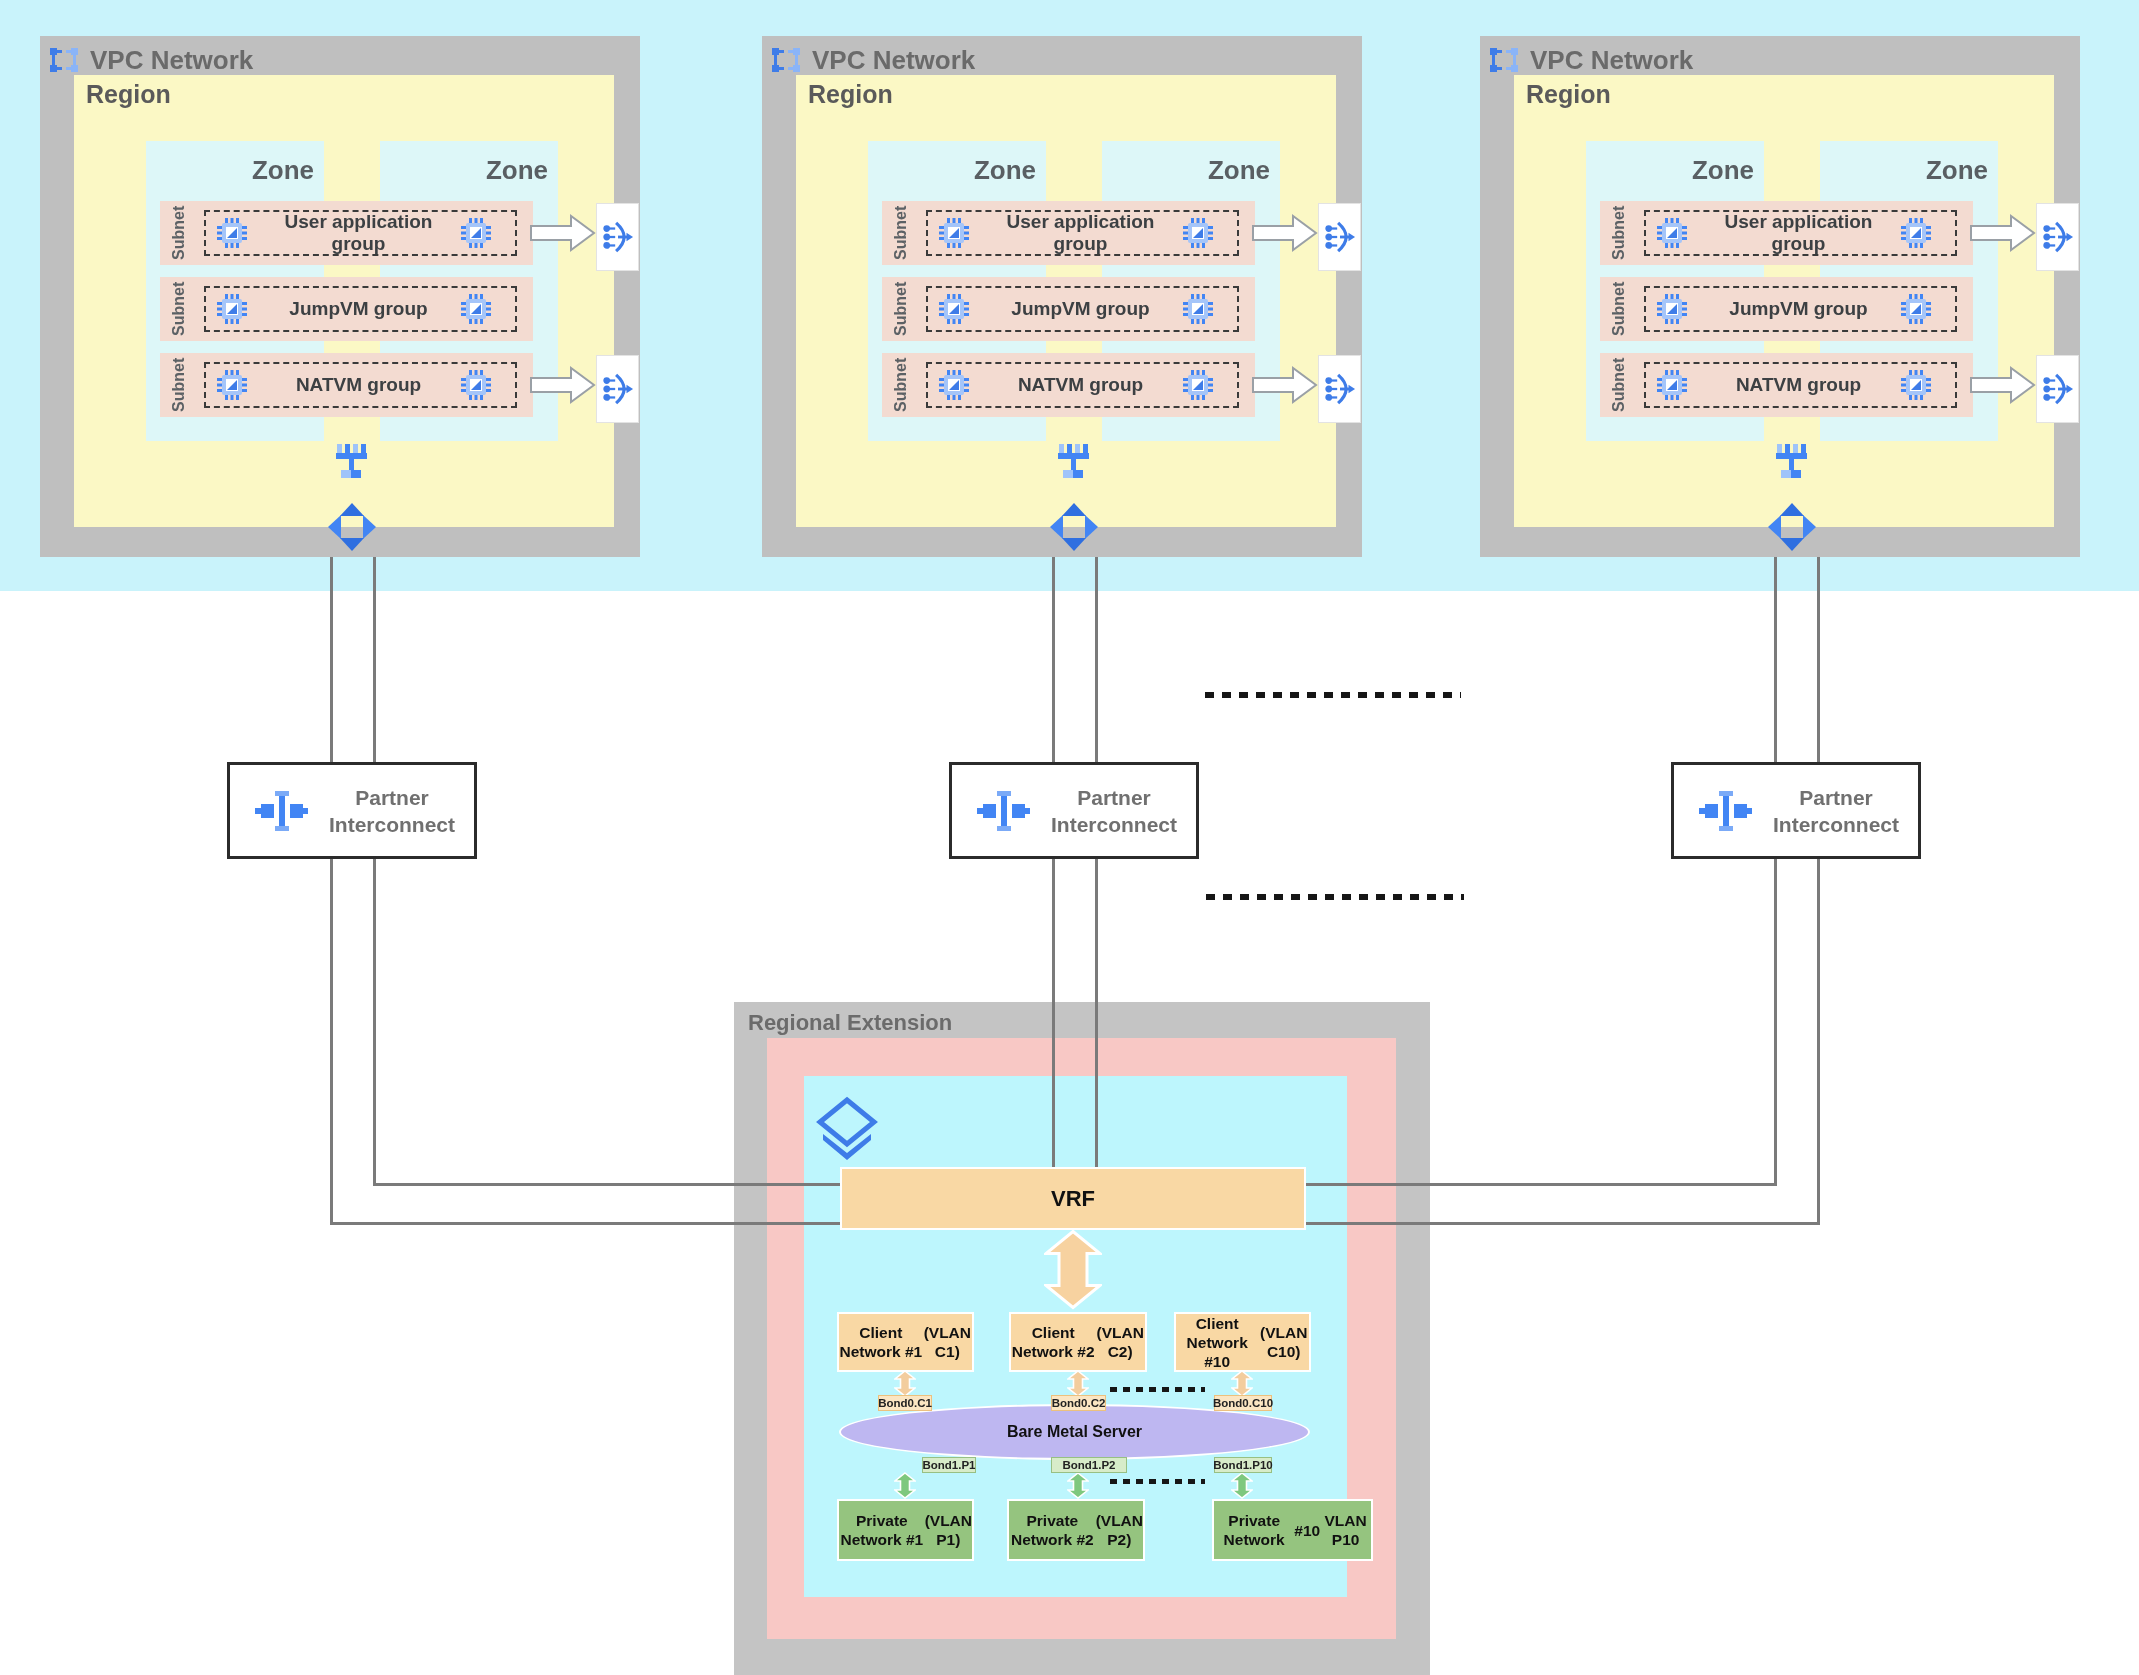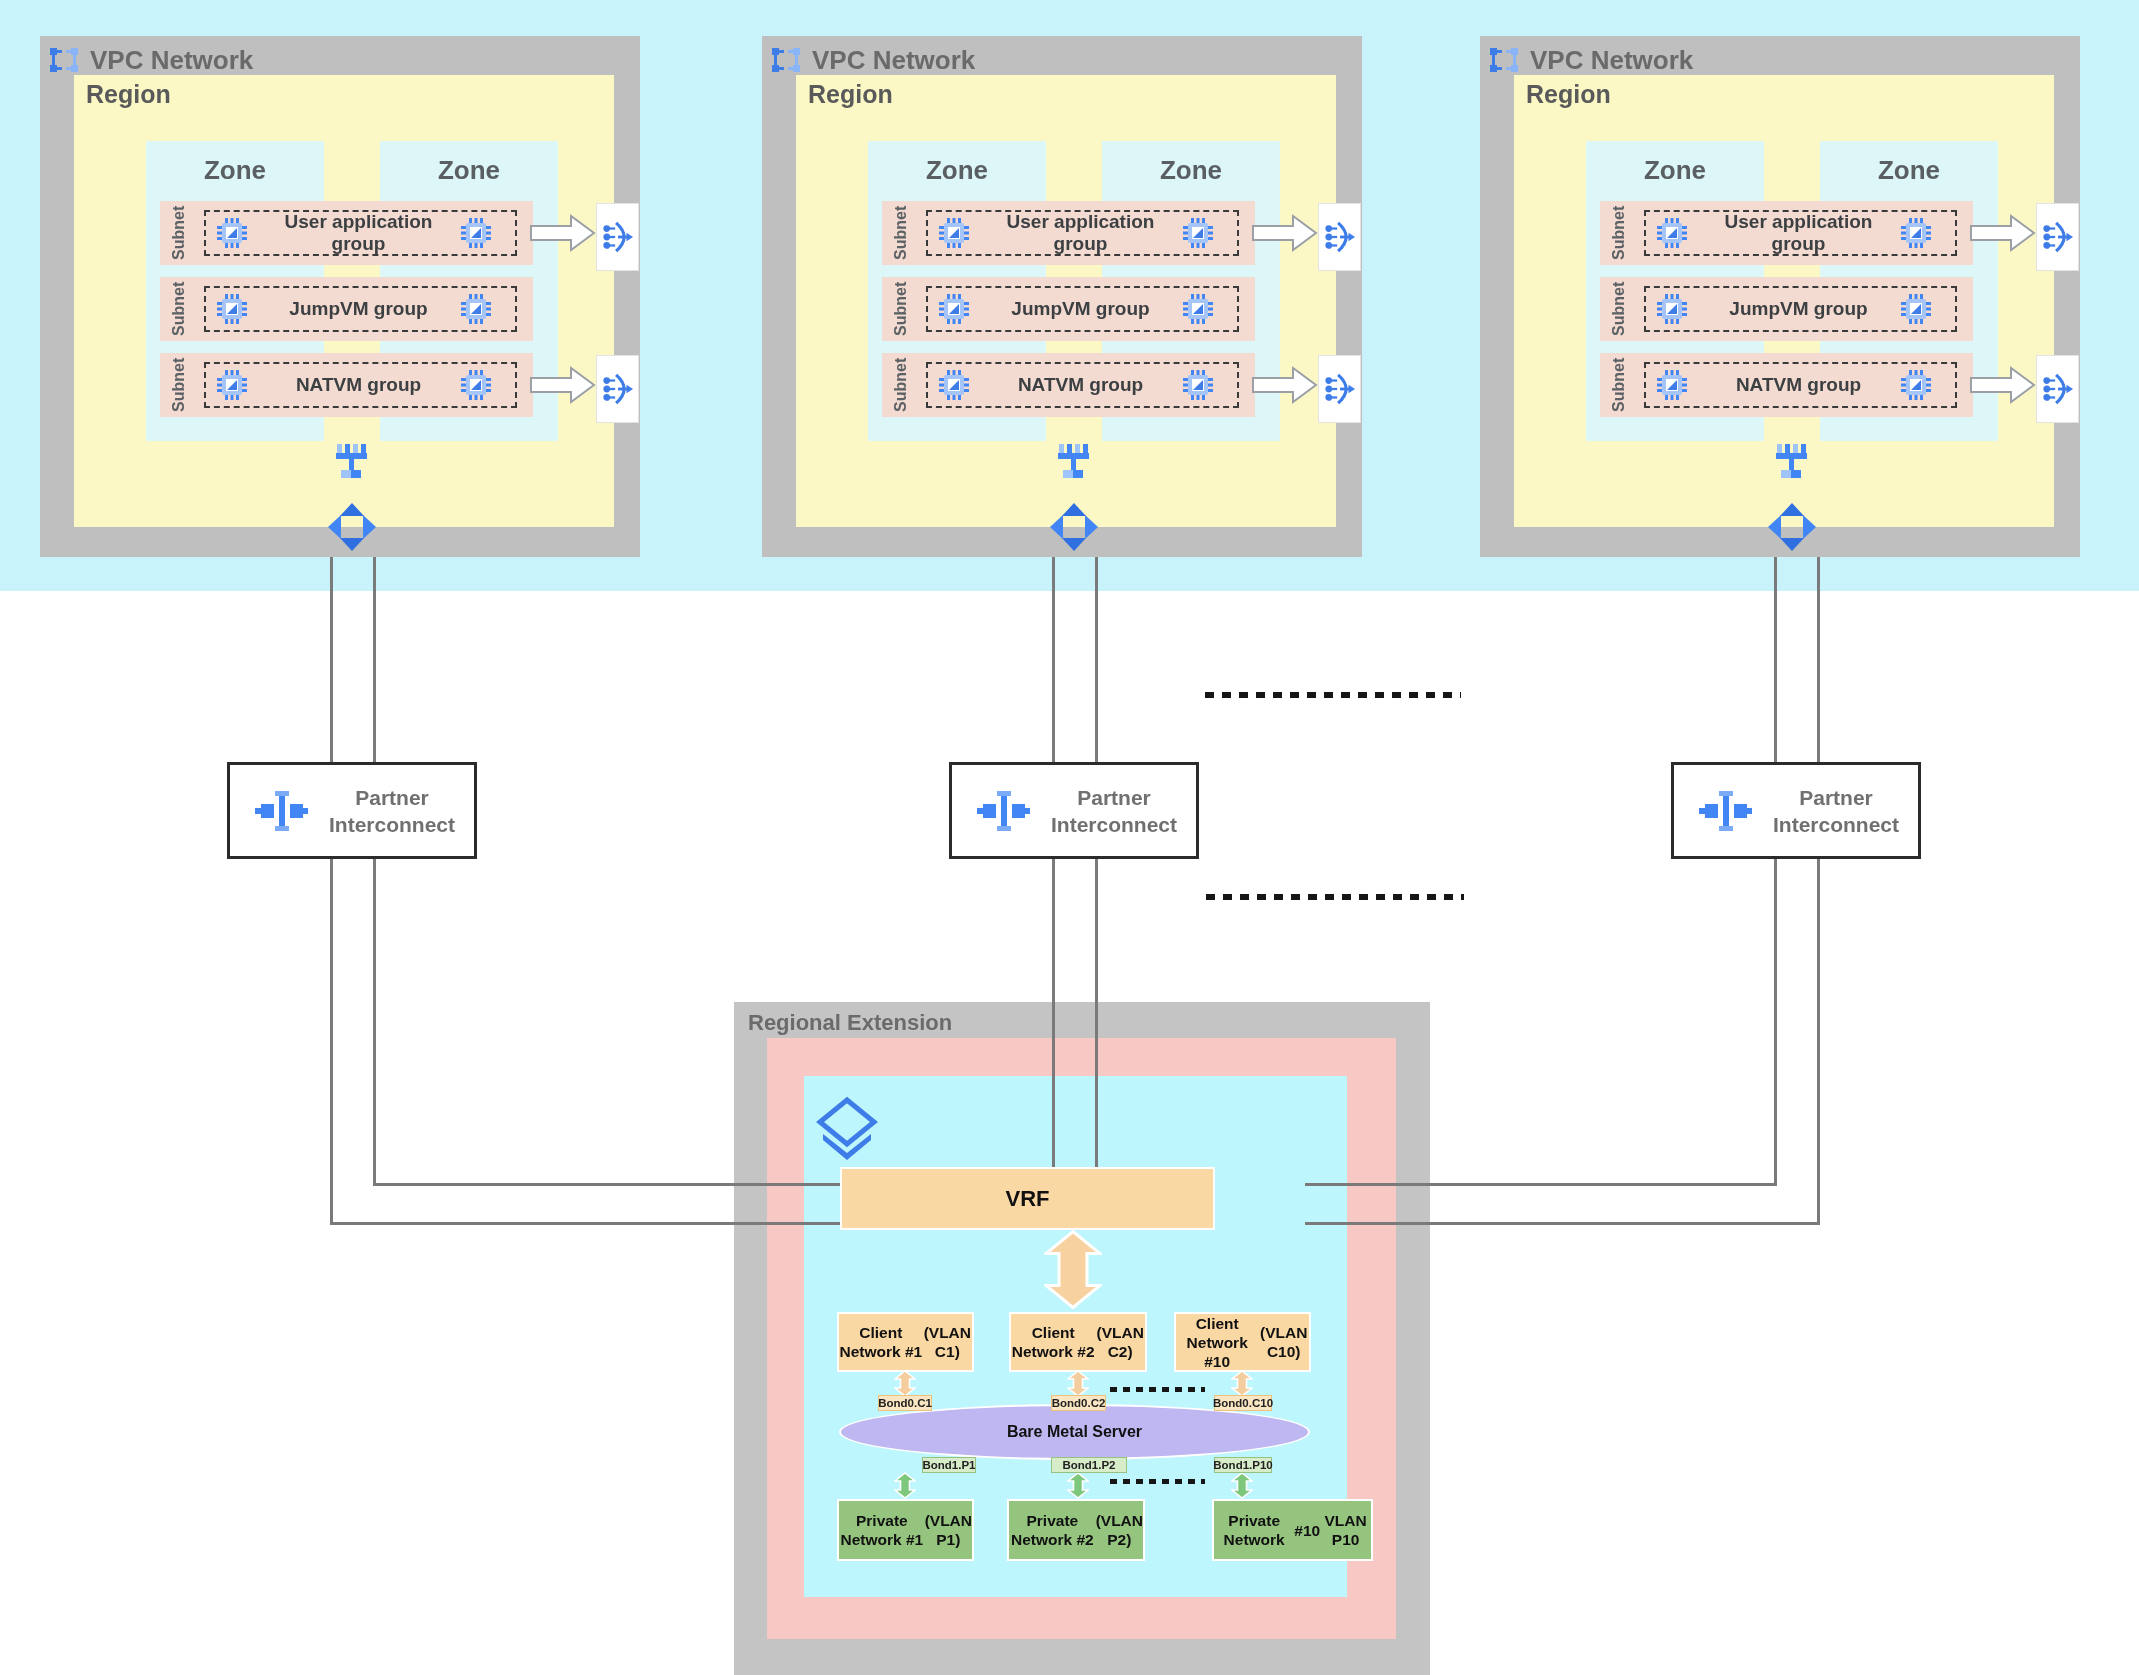--- a/index.html
+++ b/index.html
@@ -10,21 +10,21 @@
   .cyan-band{left:0;top:0;width:2139px;height:591px;background:#c9f3fb;z-index:0;}
   
   .vpc-slot{width:600px;height:521px;z-index:2;}
   .vpc-box{position:absolute;left:0;top:0;width:600px;height:521px;background:#bfbfbf;}
   .vpc-title{position:absolute;left:50px;top:9px;font-size:26px;color:#6a6a6a;}
   .vpc-icon{position:absolute;left:10px;top:12px;}
   .region{position:absolute;left:34px;top:39px;width:540px;height:452px;background:#fbf8c5;}
   .region-label{position:absolute;left:12px;top:5px;font-size:25px;color:#5a5a5a;}
   .zone{position:absolute;top:105px;width:178px;height:300px;background:#ddf7f8;}
   .zone.z1{left:106px;} .zone.z2{left:340px;}
-  .zone-label{position:absolute;left:0;top:14px;width:100%;text-align:center;font-size:26px;color:#595f63;}
+  .zone-label{position:absolute;left:0;top:14px;width:100%;text-align:center;font-size:26px;color:#595f63;padding-left:48px;}
   .subnet-row{position:absolute;left:120px;width:373px;height:64px;background:#f3dbd1;}
   .subnet-row.r1{top:165px;} .subnet-row.r2{top:241px;} .subnet-row.r3{top:317px;}
   .subnet-rot{position:absolute;left:2px;top:0;width:34px;height:100%;display:flex;align-items:center;justify-content:center;
               writing-mode:vertical-rl;transform:rotate(180deg);font-size:16px;color:#5c6165;}
   .dash-box{position:absolute;left:44px;top:9px;width:309px;height:42px;border:2px dashed #3a3a3a;}
   .vm-l{position:absolute;left:56px;top:16px;} .vm-r{position:absolute;left:300px;top:16px;}
   .group-label{position:absolute;left:96px;top:9px;width:205px;height:46px;display:flex;align-items:center;justify-content:center;
                text-align:center;font-size:19px;color:#3c4043;}
   .lb-box{position:absolute;left:556px;width:41px;height:66px;background:#ffffff;border:1px solid #e3e3e3;
           display:flex;align-items:center;justify-content:center;}
@@ -42,21 +42,21 @@
   .vline{width:3px;} .hline{height:3px;}
   
   .dots-big{height:6px;background:repeating-linear-gradient(90deg,#161616 0 9px,transparent 9px 17px);z-index:1;}
   .dots-small{height:5px;background:repeating-linear-gradient(90deg,#161616 0 7px,transparent 7px 13px);z-index:4;}
   
   .re-gray{left:734px;top:1002px;width:696px;height:673px;background:#c4c4c4;z-index:1;}
   .re-label{position:absolute;left:14px;top:8px;font-size:22px;color:#6b6b6b;}
   .re-pink{left:767px;top:1038px;width:629px;height:601px;background:#f8c8c5;z-index:1;}
   .re-cyan{left:804px;top:1076px;width:543px;height:521px;background:#bdf6fd;z-index:1;}
   .layers-ic{left:816px;top:1096px;z-index:3;}
-  .vrf{left:840px;top:1167px;width:375px;height:63px;background:#f9d8a4;border:2px solid #fff;box-sizing:border-box;
+  .vrf{left:840px;top:1167px;width:466px;height:63px;background:#f9d8a4;border:2px solid #fff;box-sizing:border-box;
        display:flex;align-items:center;justify-content:center;font-size:22px;color:#111;z-index:3;}
   .cn-box,.pn-box{display:flex;align-items:center;justify-content:center;text-align:center;
        font-size:15.5px;line-height:19px;color:#111;border:2px solid #fff;box-sizing:border-box;z-index:3;}
   .cn-box{background:#f9d8a4;top:1312px;height:60px;}
   .pn-box{background:#95c47f;top:1499px;height:62px;}
   .bond{position:absolute;height:16px;display:flex;align-items:center;justify-content:center;
         font-size:11.5px;color:#222;z-index:4;box-sizing:border-box;}
   .bond0{background:#fbe6c3;border:1px solid #ecc17e;top:1395px;}
   .bond1{background:#d7ecc9;border:1px solid #97c083;top:1457px;}
   .ellipse{left:839px;top:1404px;width:471px;height:56px;background:#beb7f1;border:2px solid #fff;border-radius:50%;

